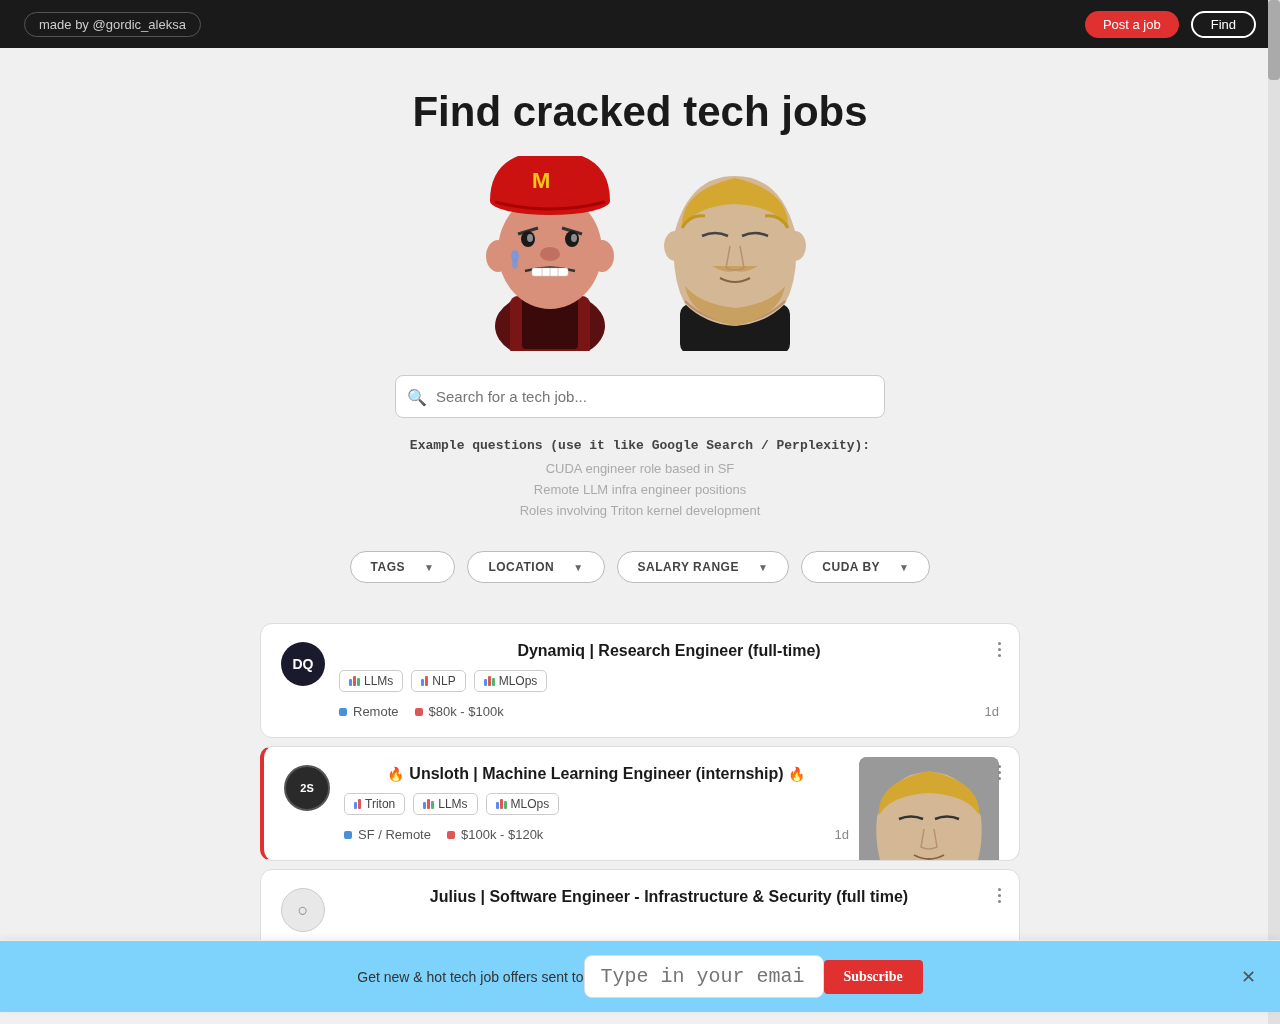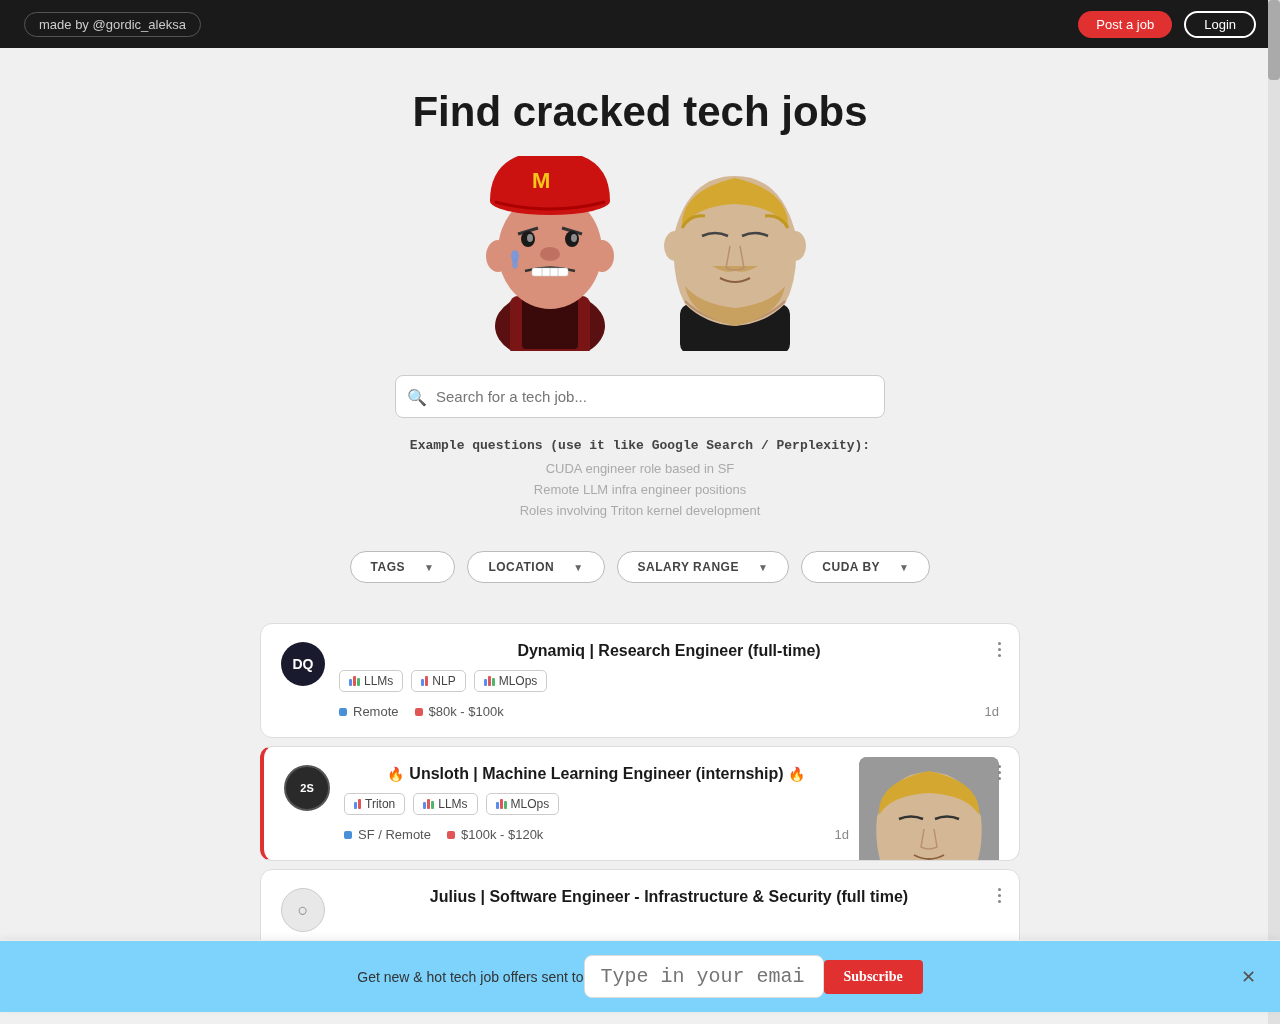--- a/index.html
+++ b/index.html
@@ -356,21 +356,21 @@
       font-size: 14px;
     }
   </style>
 </head>
 <body>
 
 <nav class="navbar">
   <span class="navbar-brand">made by @gordic_aleksa</span>
   <div class="navbar-actions">
     <button class="btn-post">Post a job</button>
-    <button class="btn-login">Login</button>
+    <button class="btn-login">Find</button>
   </div>
 </nav>
 
 <main class="main">
   <h1 class="page-title">Find cracked tech jobs</h1>
 
   <div class="hero-svg-container">
 
     <svg width="180" height="195" viewBox="0 0 180 195" xmlns="http://www.w3.org/2000/svg">
 

